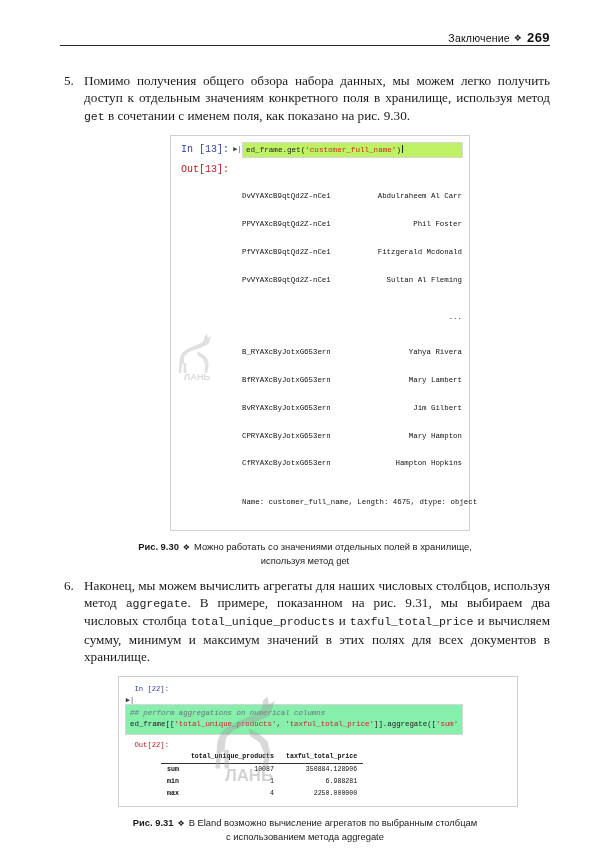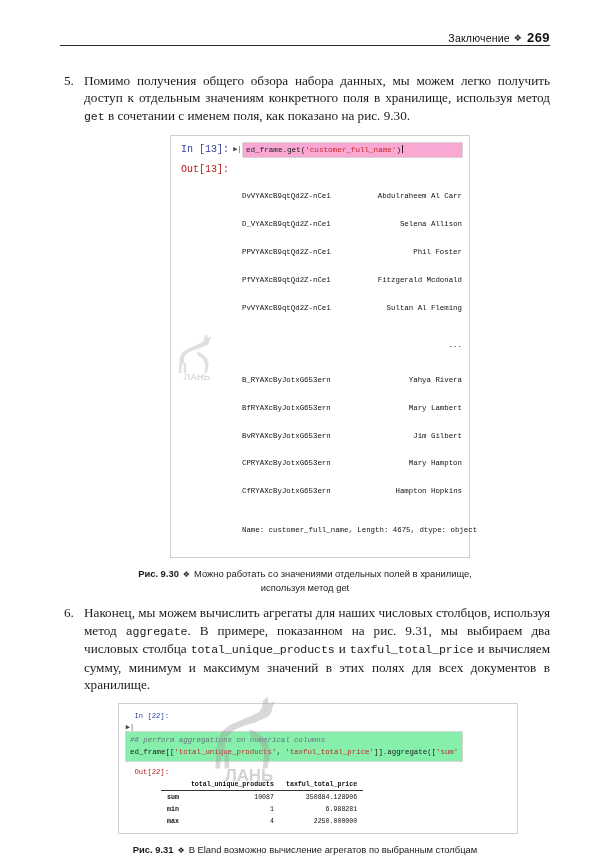--- a/index.html
+++ b/index.html
@@ -125,21 +125,21 @@
   .nb-runmark {
     width: 9px;
     flex: none;
     font-size: 7px;
     color: #444;
     padding-top: 3px;
     text-align: center;
   }
   .nb-inputcell {
     flex: 1;
-    background: #f9a8d4;
+    background: #bef264;
     border: 1px solid #d6d6d6;
     border-radius: 1px;
     padding: 2px 3px;
     font-size: 7.6px;
     line-height: 10px;
     white-space: nowrap;
     overflow: hidden;
     position: relative;
   }
   .tok-str { color: #c62828; }
@@ -315,24 +315,20 @@
         </div>
 
         <div class="nb-outwrap">
           <div class="nb-prompt out">Out[13]:</div>
           <div class="nb-runmark"></div>
           <div class="nb-outbody">
 
             <div class="series-row">
               <span class="series-idx">DvVYAXcB9qtQd2Z-nCe1</span>
               <span class="series-val">Abdulraheem Al Carr</span>
-            </div>
-            <div class="series-row">
-              <span class="series-idx">D_VYAXcB9qtQd2Z-nCe1</span>
-              <span class="series-val">Selena Allison</span>
             </div>
             <div class="series-row">
               <span class="series-idx">PPVYAXcB9qtQd2Z-nCe1</span>
               <span class="series-val">Phil Foster</span>
             </div>
             <div class="series-row">
               <span class="series-idx">PfVYAXcB9qtQd2Z-nCe1</span>
               <span class="series-val">Fitzgerald Mcdonald</span>
             </div>
             <div class="series-row">

